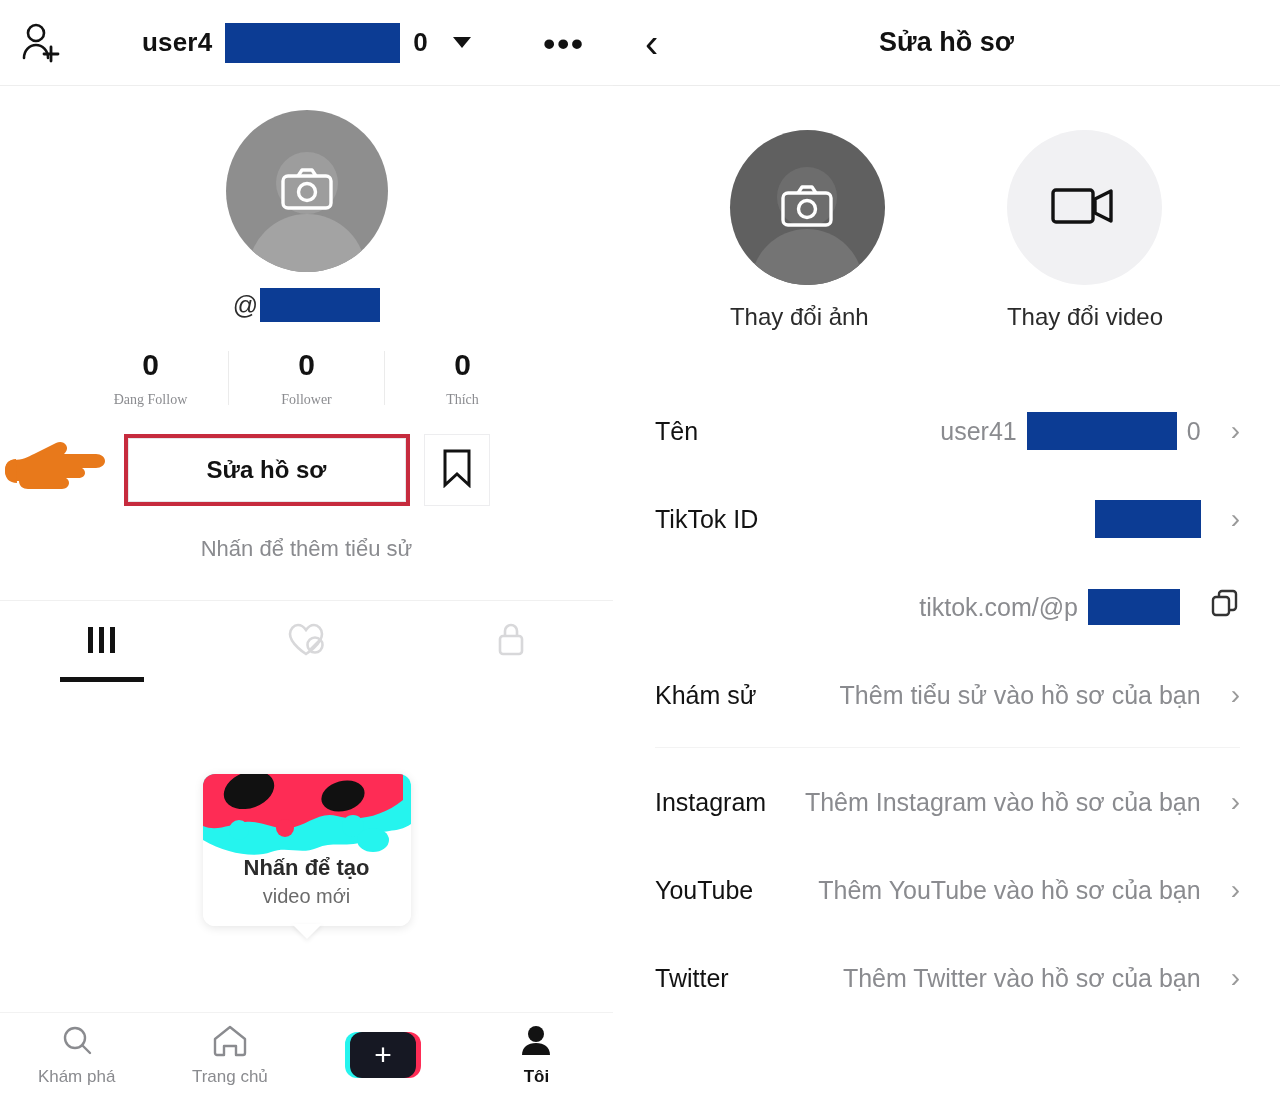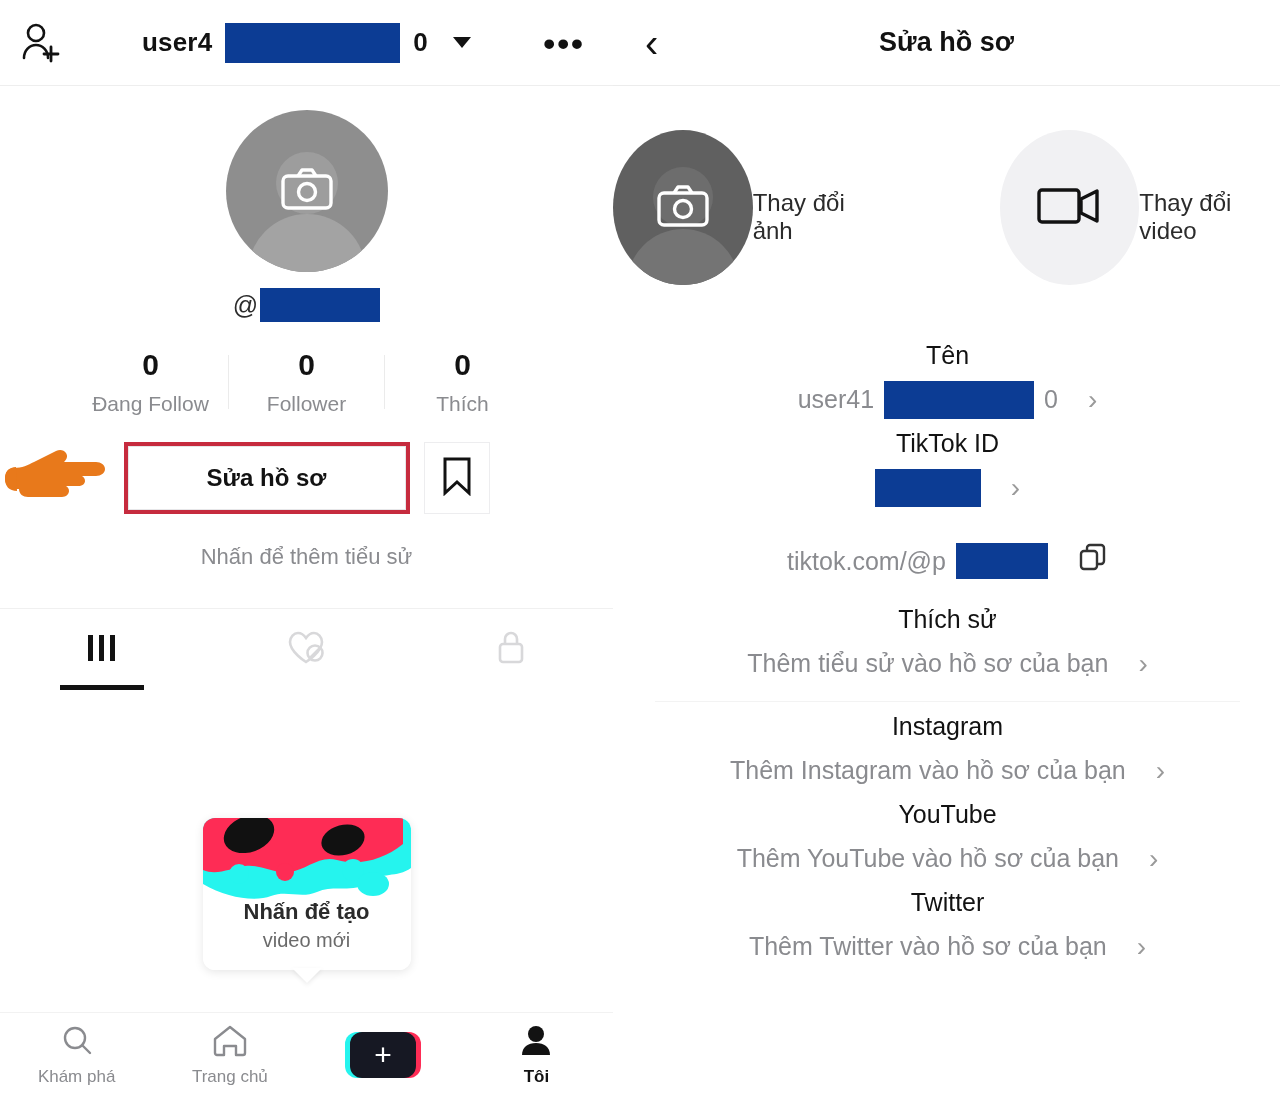--- a/index.html
+++ b/index.html
@@ -76,21 +76,21 @@
     display:flex; align-items:center; justify-content:center;
   }
   .handle-row .redact{ width:120px; height:34px; margin-left:2px; }
 
   .stats{
     margin-top:26px;
     display:flex; justify-content:center; align-items:center;
   }
   .stat{ width:155px; text-align:center; }
   .stat .num{ font-size:30px; font-weight:700; color:#121212; }
-  .stat .lbl{ margin-top:10px; font-size:21px; color:#8a8b8f; }
+  .stat .lbl{ margin-top:10px; font-size:14px; color:#8a8b8f;font-family:Liberation Serif, serif; }
   .stat-sep{ width:1px; height:54px; background:#ebebeb; }
 
   .action-row{
     margin-top:26px; position:relative;
     display:flex; justify-content:center; align-items:center; gap:14px;
   }
   .edit-btn-hl{
     border:4px solid #c62b3e;
     width:286px; height:72px;
     display:flex; align-items:center; justify-content:center;
@@ -126,21 +126,21 @@
   .tab{ flex:1; display:flex; flex-direction:column; align-items:center; justify-content:center; height:100%; position:relative; }
   .tab .underline{
     position:absolute; bottom:0; left:50%; transform:translateX(-50%);
     width:84px; height:5px; background:#121212;
   }
 
   .create-card-wrap{
     margin-top:92px; display:flex; justify-content:center;
   }
   .create-card{
-    position:relative; width:208px;margin-top:36px;
+    position:relative; width:208px;
   }
   .card-body{
     width:208px; height:152px; border-radius:12px;
     background:#fff; overflow:hidden; position:relative;
     box-shadow:0 2px 10px rgba(0,0,0,.10);
   }
   .blob-art{ position:absolute; inset:0; }
   .card-text{
     position:absolute; left:0; right:0; bottom:18px; text-align:center;
   }
@@ -199,21 +199,21 @@
     font-size:40px; color:#121212; font-weight:300; line-height:1;
   }
   .r-title{
     width:100%; text-align:center;
     font-size:27px; font-weight:700; color:#121212;
   }
 
   .media-row{
     margin-top:44px; display:flex; justify-content:center; gap:122px;
   }
-  .media-col{ display:flex; flex-direction:row; align-items:center; }
+  .media-col{ display:flex; flex-direction:column; }
   .media-photo{
     width:155px; height:155px; border-radius:50%;
     background:#606060; position:relative; overflow:hidden;
   }
   .media-photo .head{
     position:absolute; left:50%; top:24%; transform:translateX(-50%);
     width:60px; height:60px; border-radius:50%; background:#6d6d6d;
   }
   .media-photo .body{
     position:absolute; left:50%; bottom:-20px; transform:translateX(-50%);
@@ -223,21 +223,21 @@
   .media-video{
     width:155px; height:155px; border-radius:50%;
     background:#f1f1f3;
     display:flex; align-items:center; justify-content:center;
   }
   .media-lbl{ margin-top:18px; font-size:24px; color:#2b2b2b; }
 
   .form{ margin-top:56px; padding:0 40px 0 42px; }
   .f-row{
     height:88px;
-    display:flex; align-items:center;flex-direction:column;
+    display:flex; align-items:center;
   }
   .f-label{ font-size:25px; color:#121212; flex:0 0 auto; }
   .f-value{
     flex:1; text-align:right;
     font-size:25px; color:#8a8b8f;
     display:flex; align-items:center; justify-content:flex-end; gap:12px;
     white-space:nowrap;
   }
   .f-chev{ margin-left:18px; font-size:28px; color:#9a9a9a; font-weight:300; }
   .f-row .redact.r-name{ width:150px; height:38px; margin:0 -2px; }
@@ -489,21 +489,21 @@
           <span class="copy-ico">
             <svg width="30" height="30" viewBox="0 0 30 30">
               <rect x="3" y="8" width="16" height="18" rx="3" fill="none" stroke="#333" stroke-width="2.4"></rect>
               <path d="M9 8V5a3 3 0 013-3h11a3 3 0 013 3v13a3 3 0 01-3 3h-3" fill="none" stroke="#333" stroke-width="2.4"></path>
             </svg>
           </span>
         </div>
       </div>
 
       <div class="f-row">
-        <div class="f-label">Thích sử</div>
+        <div class="f-label">Khám sử</div>
         <div class="f-value">
           <span>Thêm tiểu sử vào hồ sơ của bạn</span>
           <span class="f-chev chevron">›</span>
         </div>
       </div>
 
       <div class="hr"></div>
 
       <div class="f-row">
         <div class="f-label">Instagram</div>

